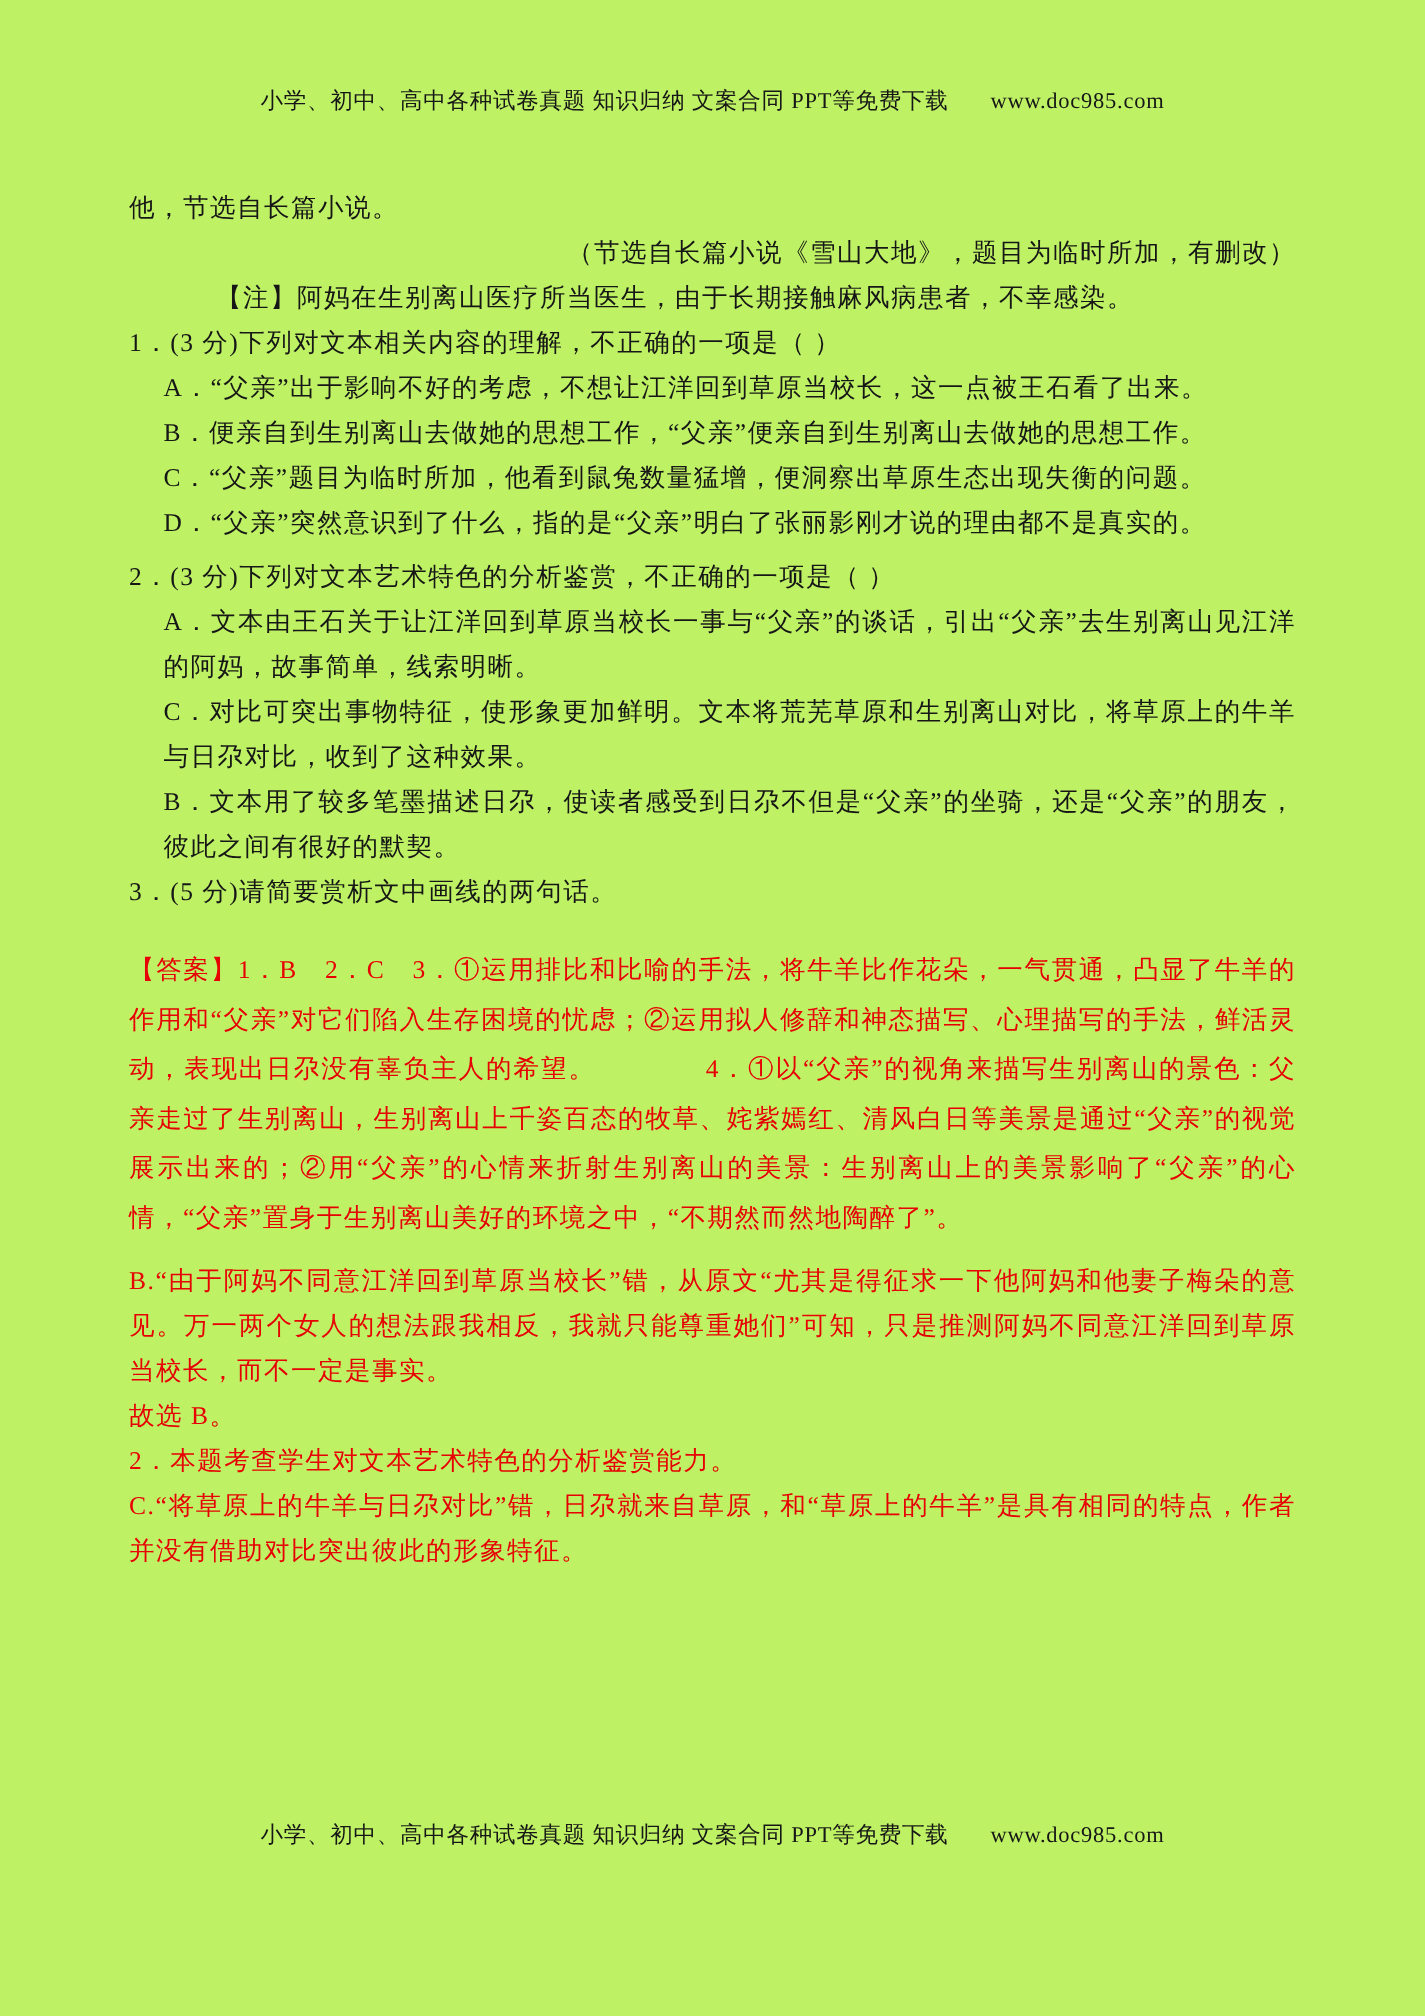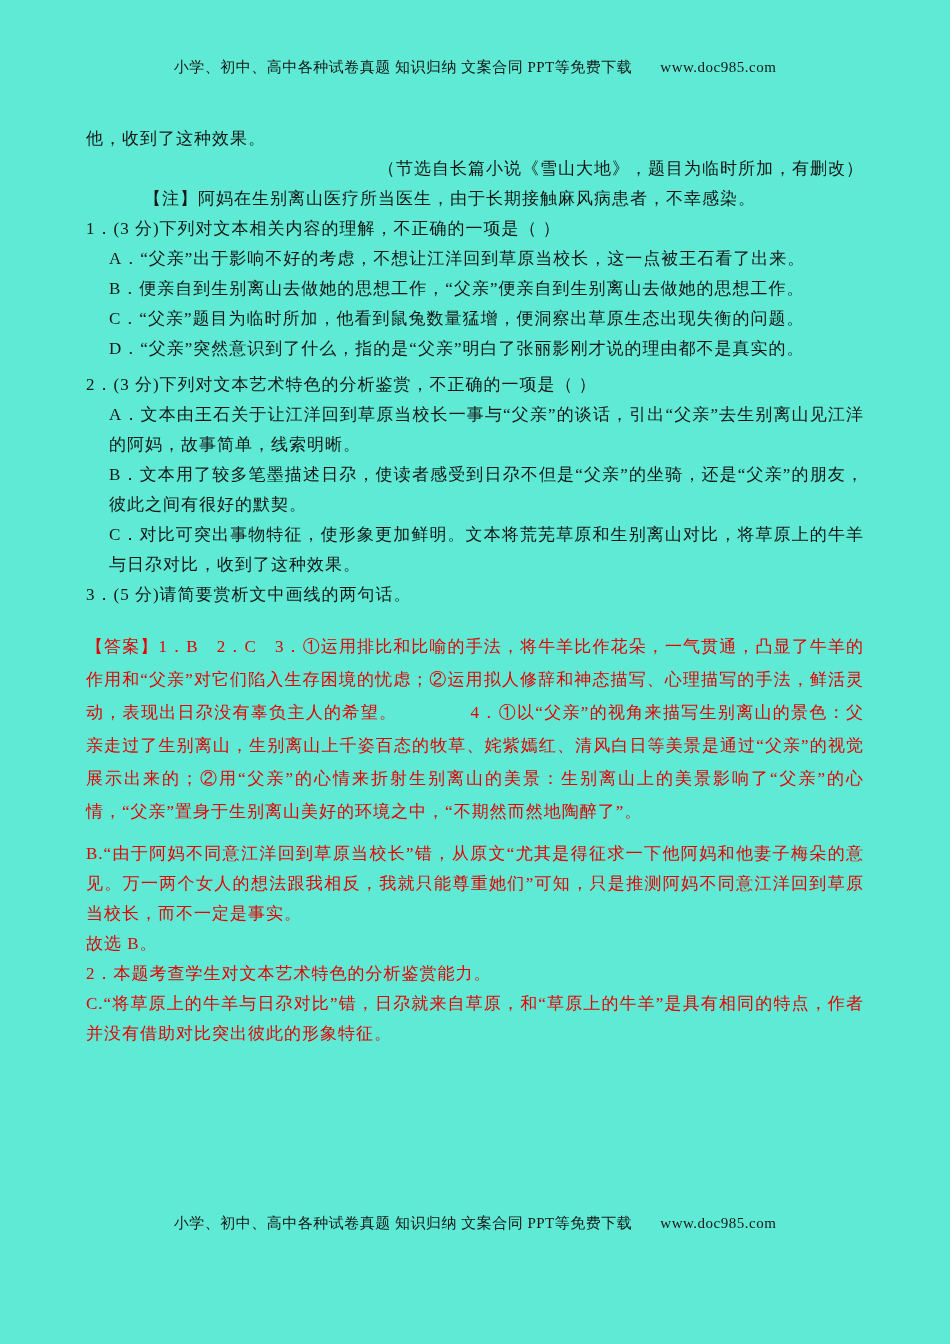--- a/index.html
+++ b/index.html
@@ -1,21 +1,21 @@
 <!DOCTYPE html>
 <html style="--answer-red: #e60000;"><head>
 <meta charset="utf-8">
 <style>
   * { box-sizing: border-box; }
   html, body { margin: 0; padding: 0; background: #ffffff; }
   .page {
     position: relative;
     width: 950px;
     height: 1344px;
-    background: #5eead4;
+    background: #bef264;
     font-family: "Liberation Serif", "DejaVu Serif", serif;
     color: #161616;
     overflow: hidden;
   }
   .running-head, .running-foot {
     position: absolute;
     left: 0; right: 0;
     text-align: center;
     font-size: 15px;
     letter-spacing: 0.5px;
@@ -52,37 +52,37 @@
 <body>
 
 <div class="page">
 
   <div class="running-head">
     <span>小学、初中、高中各种试卷真题 知识归纳 文案合同 PPT等免费下载</span><span class="url">www.doc985.com</span>
   </div>
 
   <div class="content">
 
-    <p class="para">他，收到了这种效果。</p>
+    <p class="para">他，节选自长篇小说。</p>
     <p class="para source">（节选自长篇小说《雪山大地》，题目为临时所加，有删改）</p>
     <p class="para note">【注】阿妈在生别离山医疗所当医生，由于长期接触麻风病患者，不幸感染。</p>
 
     <p class="para">1．(3 分)下列对文本相关内容的理解，不正确的一项是（  ）</p>
     <div class="options">
       <p class="para">A．“父亲”出于影响不好的考虑，不想让江洋回到草原当校长，这一点被王石看了出来。</p>
       <p class="para">B．便亲自到生别离山去做她的思想工作，“父亲”便亲自到生别离山去做她的思想工作。</p>
       <p class="para">C．“父亲”题目为临时所加，他看到鼠兔数量猛增，便洞察出草原生态出现失衡的问题。</p>
       <p class="para">D．“父亲”突然意识到了什么，指的是“父亲”明白了张丽影刚才说的理由都不是真实的。</p>
     </div>
 
     <p class="para q2">2．(3 分)下列对文本艺术特色的分析鉴赏，不正确的一项是（  ）</p>
     <div class="options">
       <p class="para">A．文本由王石关于让江洋回到草原当校长一事与“父亲”的谈话，引出“父亲”去生别离山见江洋的阿妈，故事简单，线索明晰。</p>
+      <p class="para">C．对比可突出事物特征，使形象更加鲜明。文本将荒芜草原和生别离山对比，将草原上的牛羊与日尕对比，收到了这种效果。</p>
       <p class="para">B．文本用了较多笔墨描述日尕，使读者感受到日尕不但是“父亲”的坐骑，还是“父亲”的朋友，彼此之间有很好的默契。</p>
-      <p class="para">C．对比可突出事物特征，使形象更加鲜明。文本将荒芜草原和生别离山对比，将草原上的牛羊与日尕对比，收到了这种效果。</p>
     </div>
 
     <p class="para">3．(5 分)请简要赏析文中画线的两句话。</p>
 
     <p class="para red answer-block"><span>【答案】</span><span>1．B　2．C　3．①运用排比和比喻的手法，将牛羊比作花朵，一气贯通，凸显了牛羊的作用和“父亲”对它们陷入生存困境的忧虑；②运用拟人修辞和神态描写、心理描写的手法，鲜活灵动，表现出日尕没有辜负主人的希望。　　　　4．①以“父亲”的视角来描写生别离山的景色：父亲走过了生别离山，生别离山上千姿百态的牧草、姹紫嫣红、清风白日等美景是通过“父亲”的视觉展示出来的；②用“父亲”的心情来折射生别离山的美景：生别离山上的美景影响了“父亲”的心情，“父亲”置身于生别离山美好的环境之中，“不期然而然地陶醉了”。</span></p>
 
     <div class="red analysis-block">
       <p>B.“由于阿妈不同意江洋回到草原当校长”错，从原文“尤其是得征求一下他阿妈和他妻子梅朵的意见。万一两个女人的想法跟我相反，我就只能尊重她们”可知，只是推测阿妈不同意江洋回到草原当校长，而不一定是事实。</p>
       <p>故选 B。</p>
       <p>2．本题考查学生对文本艺术特色的分析鉴赏能力。</p>

